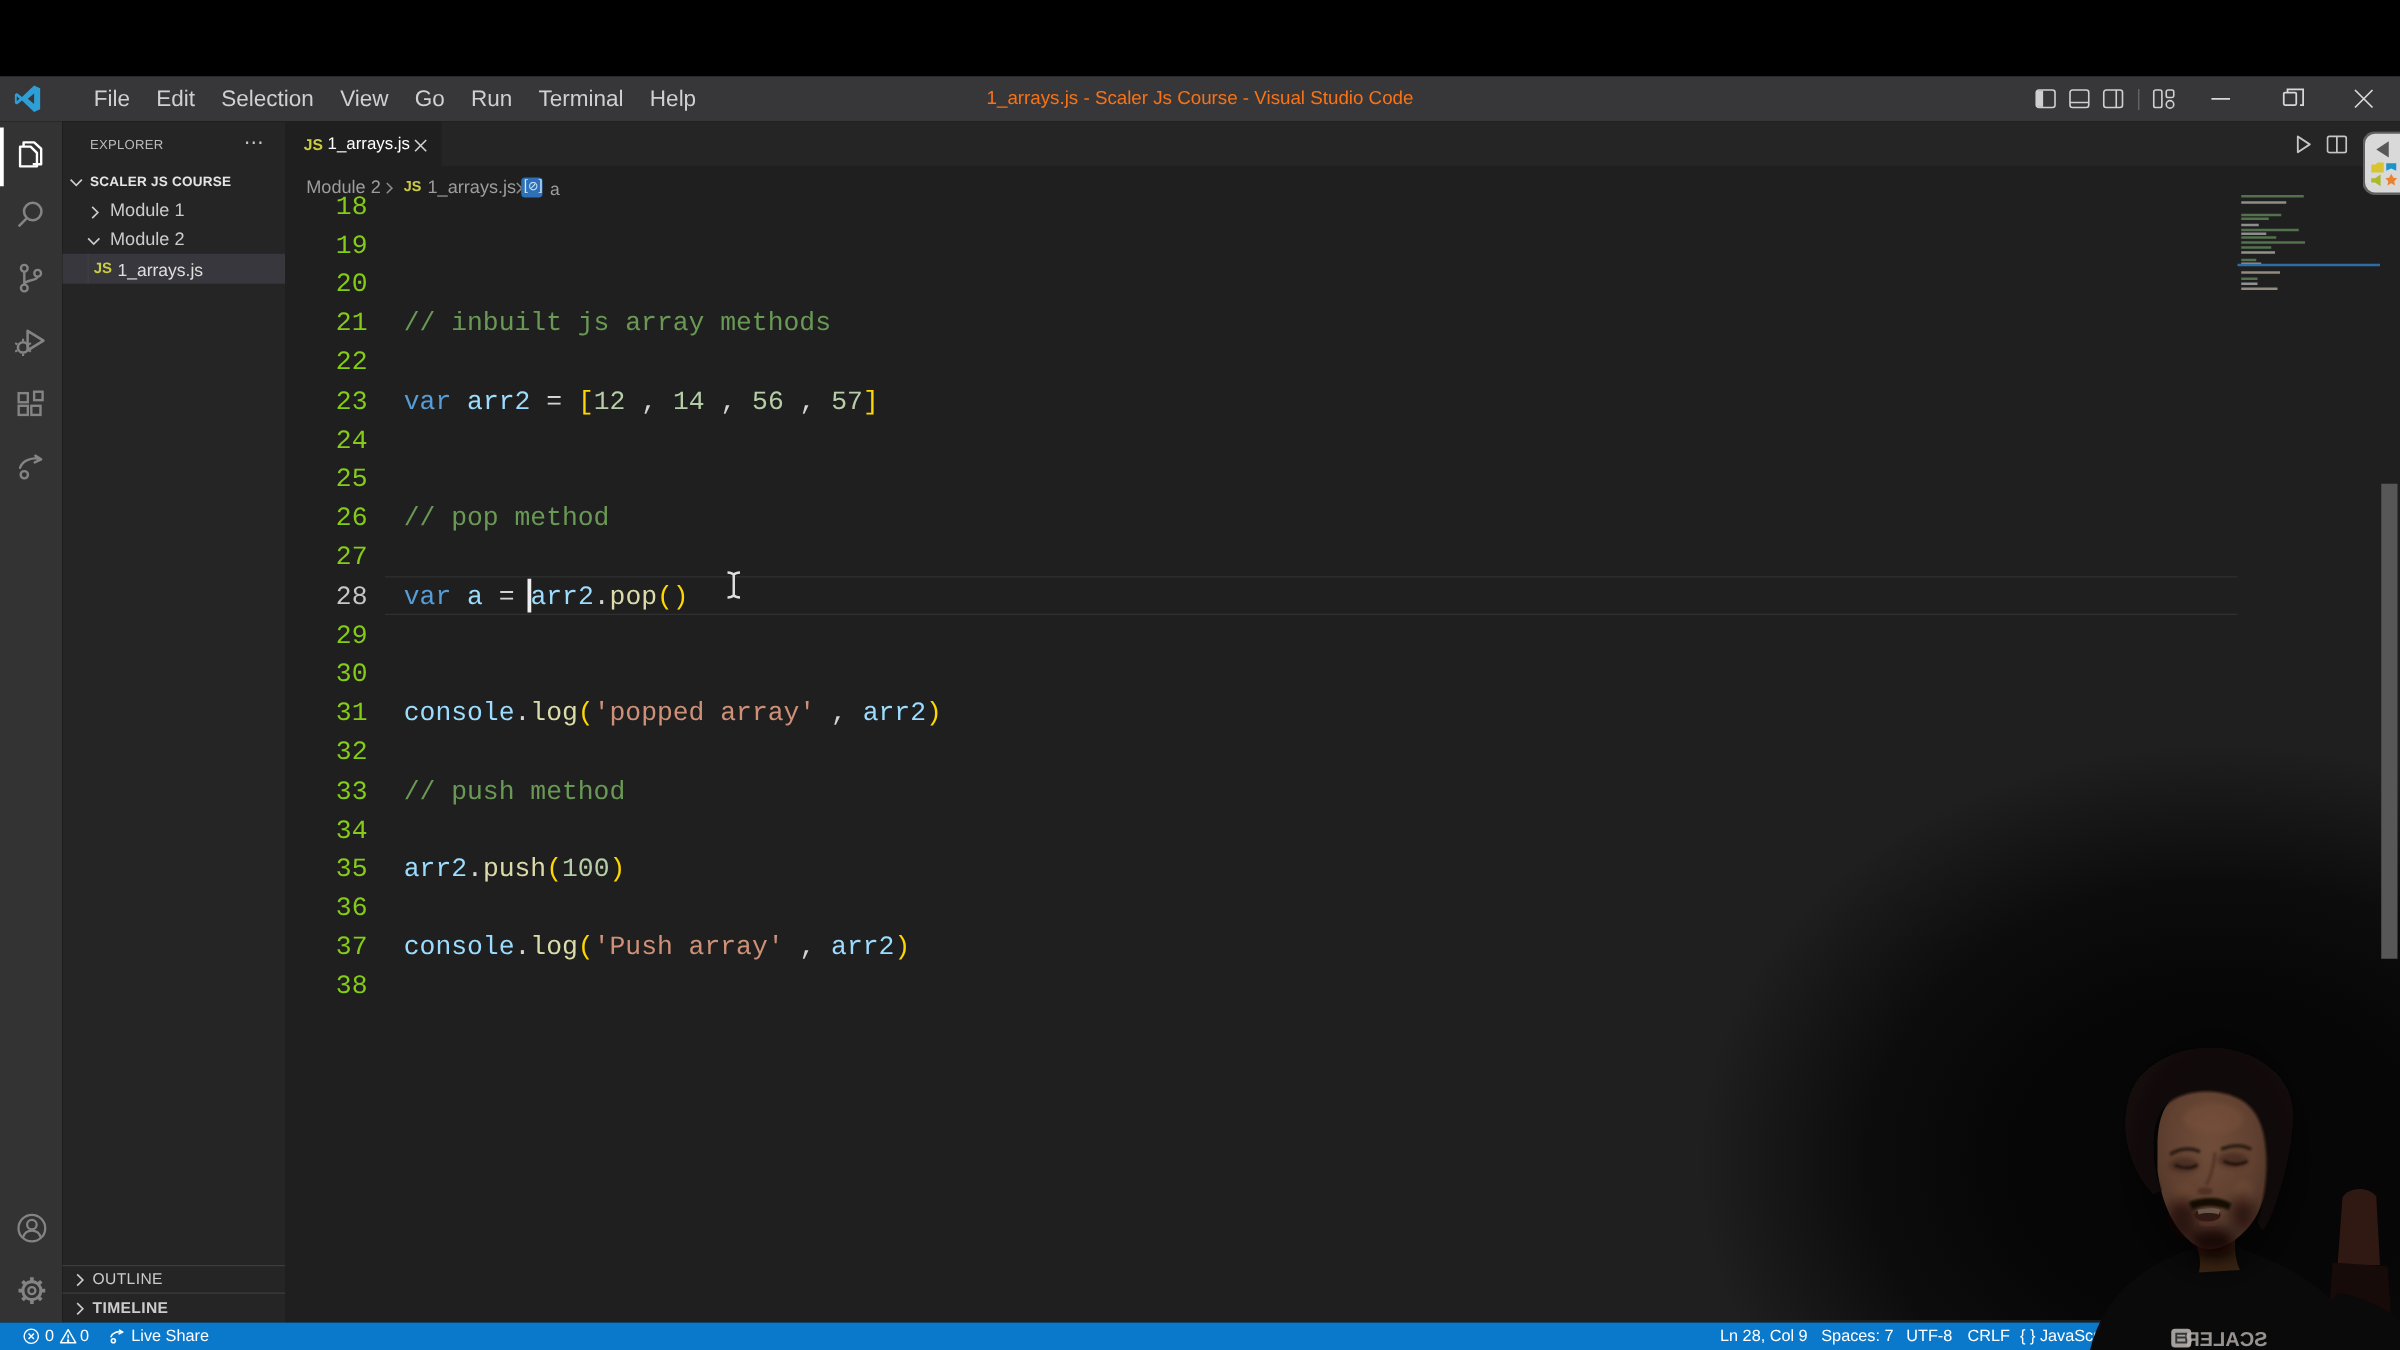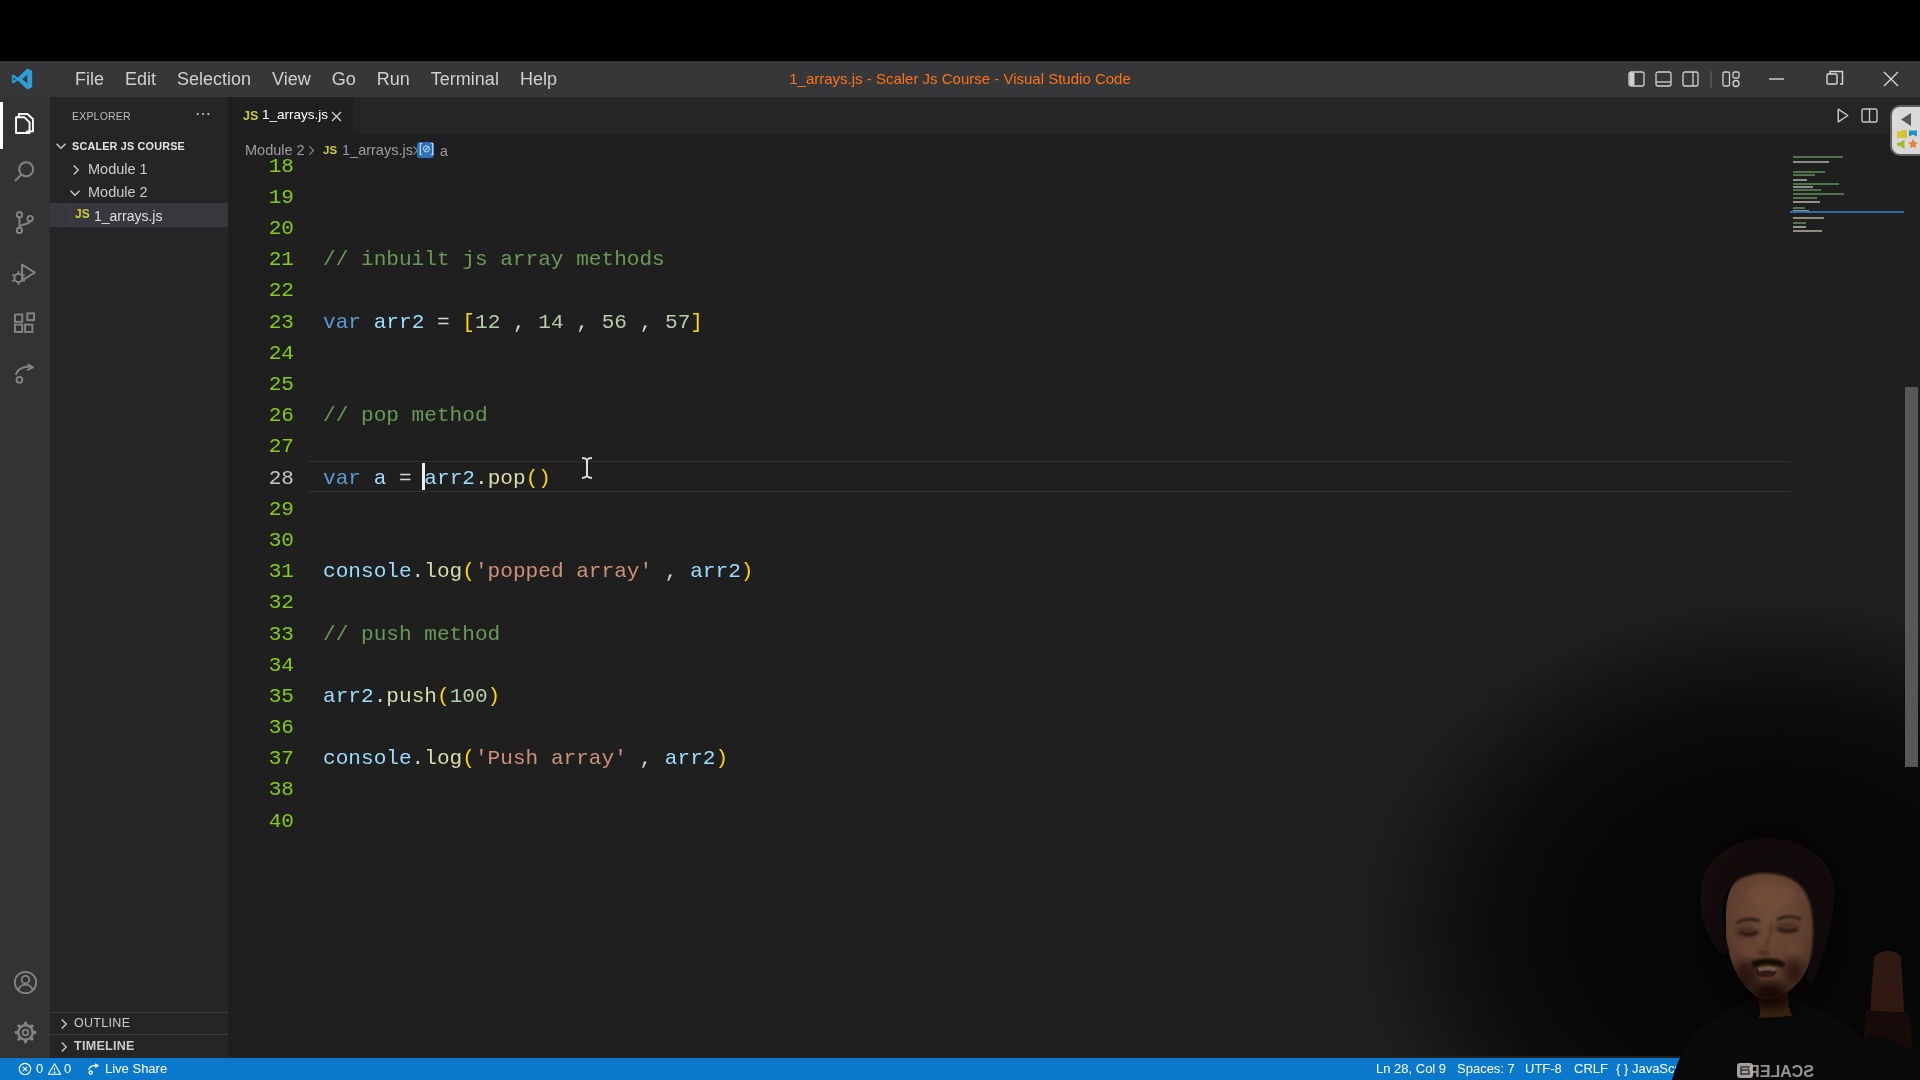--- a/index.html
+++ b/index.html
@@ -178,21 +178,20 @@
 <div class="row"><span class="ln">29</span><span class="ct"> </span></div>
 <div class="row"><span class="ln">30</span><span class="ct"> </span></div>
 <div class="row"><span class="ln">31</span><span class="ct"><span class="vr">console</span><span class="pu">.</span><span class="fn">log</span><span class="bk">(</span><span class="st">'popped array'</span> <span class="pu">,</span> <span class="vr">arr2</span><span class="bk">)</span></span></div>
 <div class="row"><span class="ln">32</span><span class="ct"> </span></div>
 <div class="row"><span class="ln">33</span><span class="ct"><span class="cm">// push method</span></span></div>
 <div class="row"><span class="ln">34</span><span class="ct"> </span></div>
 <div class="row"><span class="ln">35</span><span class="ct"><span class="vr">arr2</span><span class="pu">.</span><span class="fn">push</span><span class="bk">(</span><span class="nm">100</span><span class="bk">)</span></span></div>
 <div class="row"><span class="ln">36</span><span class="ct"> </span></div>
 <div class="row"><span class="ln">37</span><span class="ct"><span class="vr">console</span><span class="pu">.</span><span class="fn">log</span><span class="bk">(</span><span class="st">'Push array'</span> <span class="pu">,</span> <span class="vr">arr2</span><span class="bk">)</span></span></div>
 <div class="row"><span class="ln">38</span><span class="ct"> </span></div>
-<div class="row"><span class="ln">40</span><span class="ct"> </span></div>
 </div>
 <div class="abs" style="left:422px;top:463px;width:2.5px;height:27px;background:#eeeeee"></div>
 <svg class="abs" style="left:578px;top:455px" width="18" height="26" viewBox="0 0 18 26">
   <g stroke="#dddddd" stroke-width="2" fill="none">
     <path d="M4 3 C6 3 8 3.6 9 4.8 C10 3.6 12 3 14 3 M9 4.8 V21.2 M4 23 C6 23 8 22.4 9 21.2 C10 22.4 12 23 14 23"></path>
   </g>
 </svg>
 <div class="mml" style="left:1793px;top:156px;width:50px;background:#54714e"></div>
 <div class="mml" style="left:1793px;top:161px;width:36px;background:#8e8e86"></div>
 <div class="mml" style="left:1793px;top:171px;width:32px;background:#54714e"></div>

